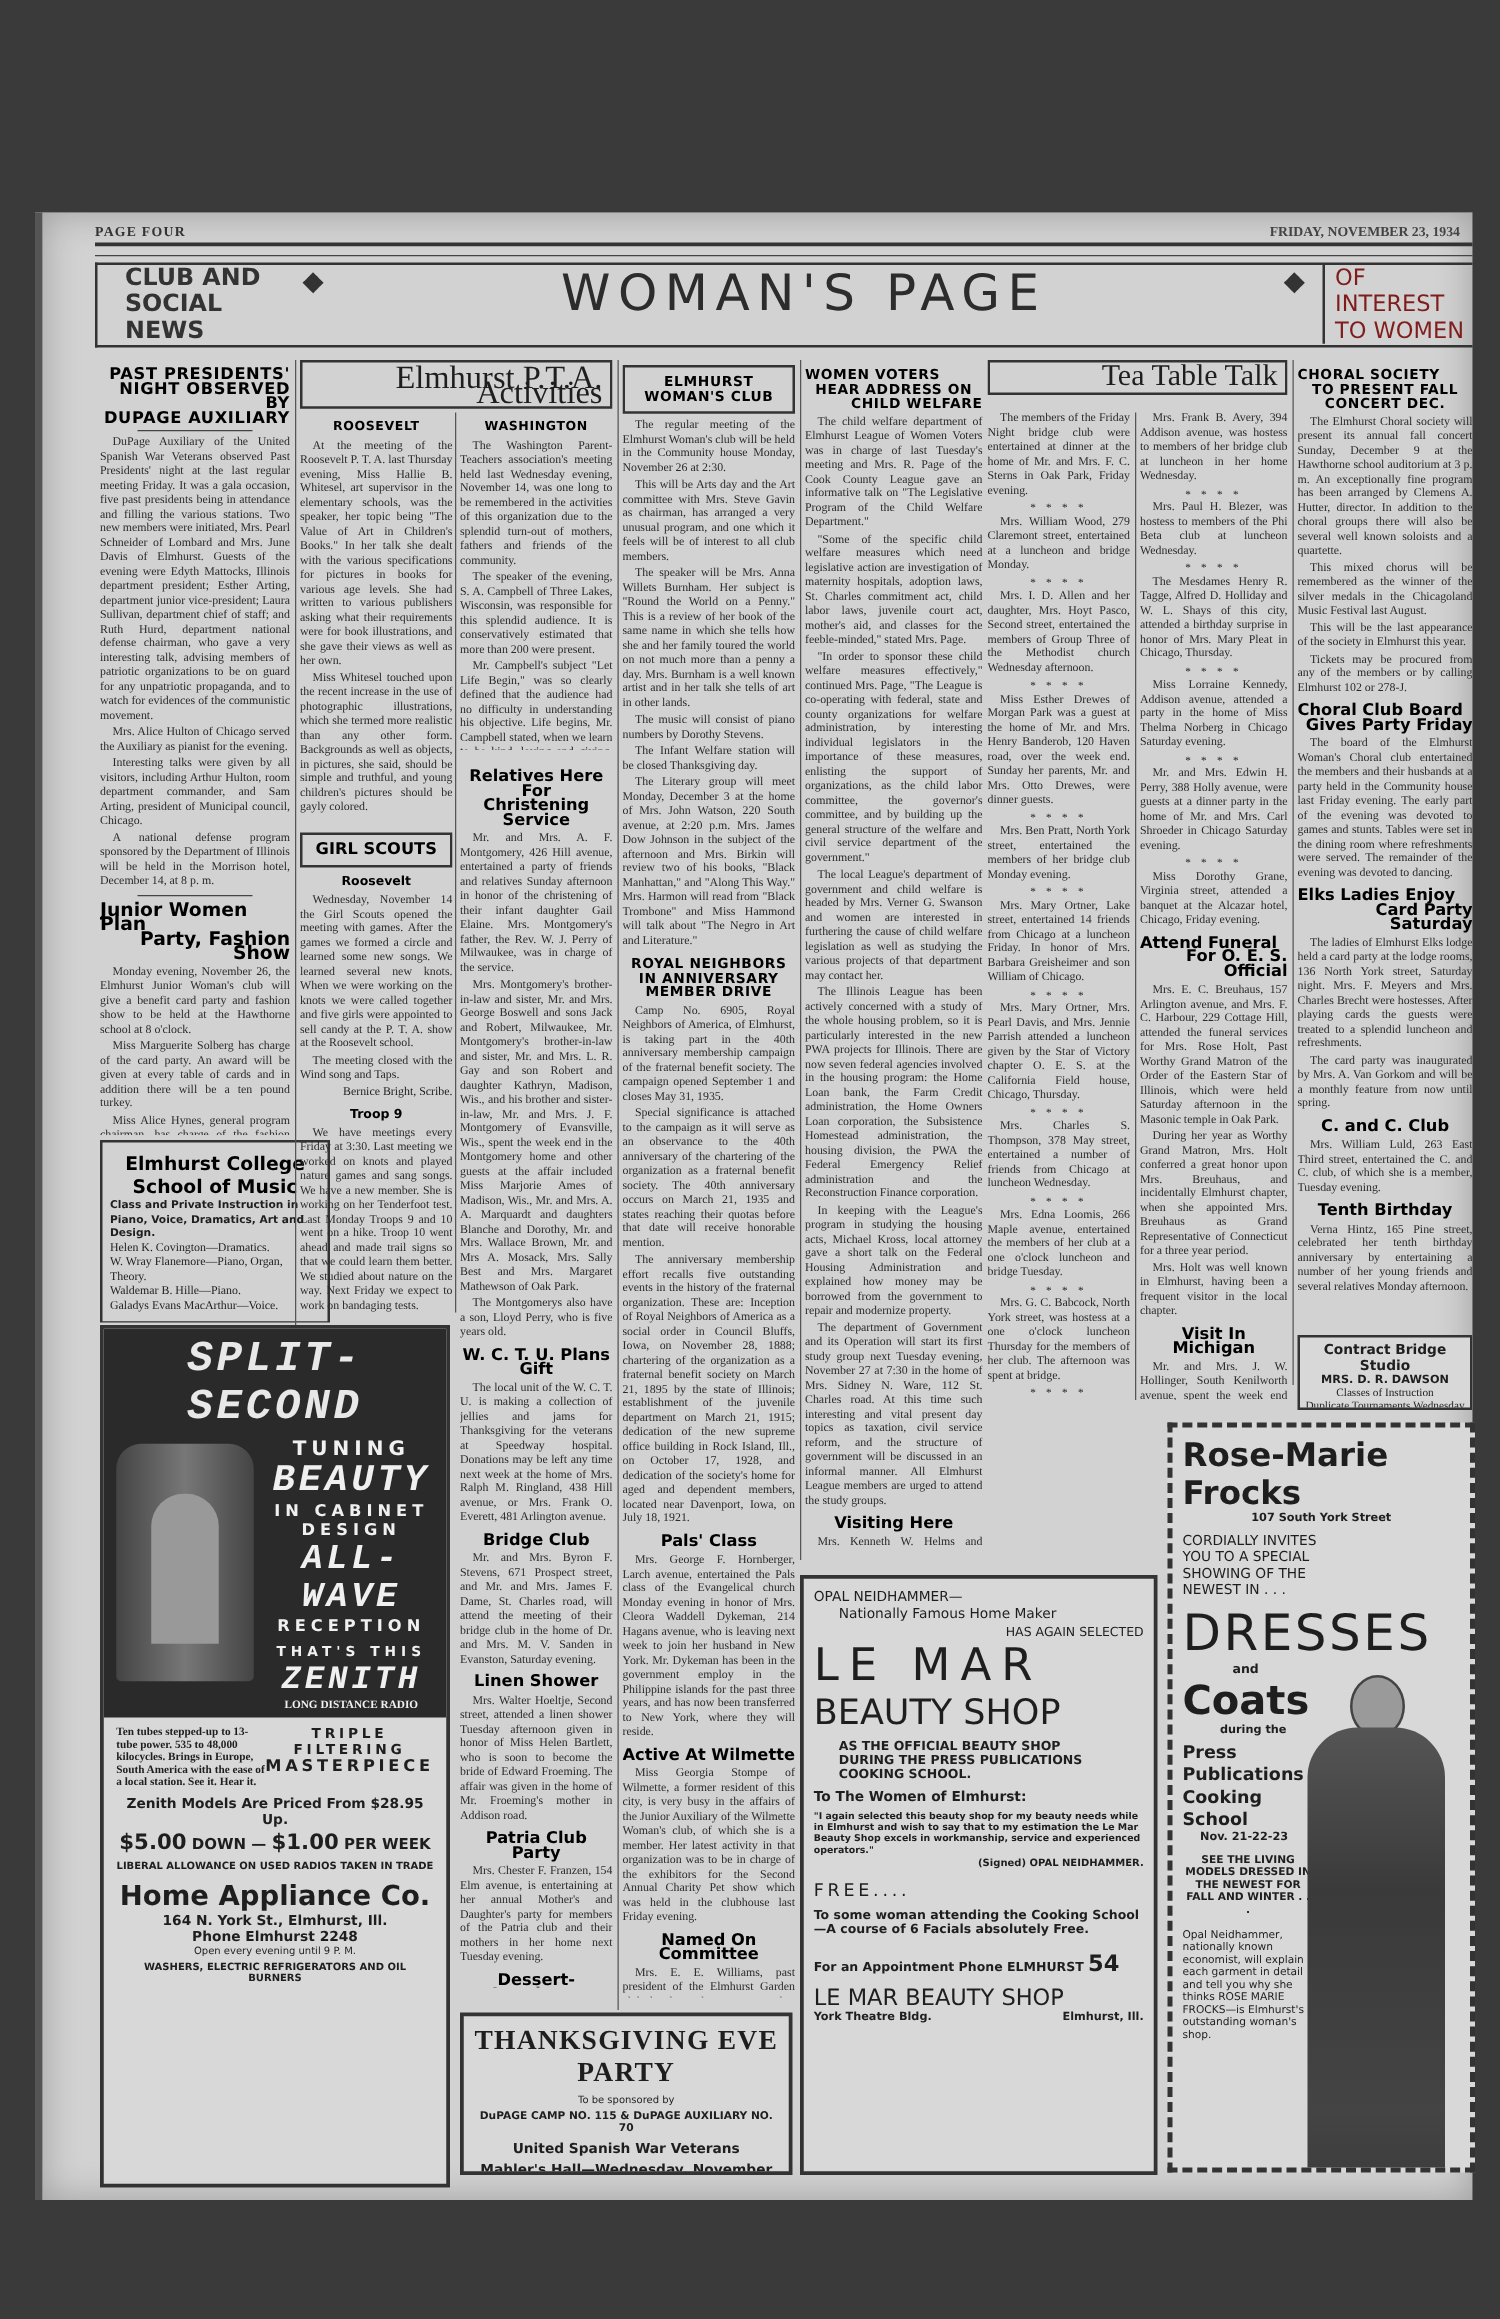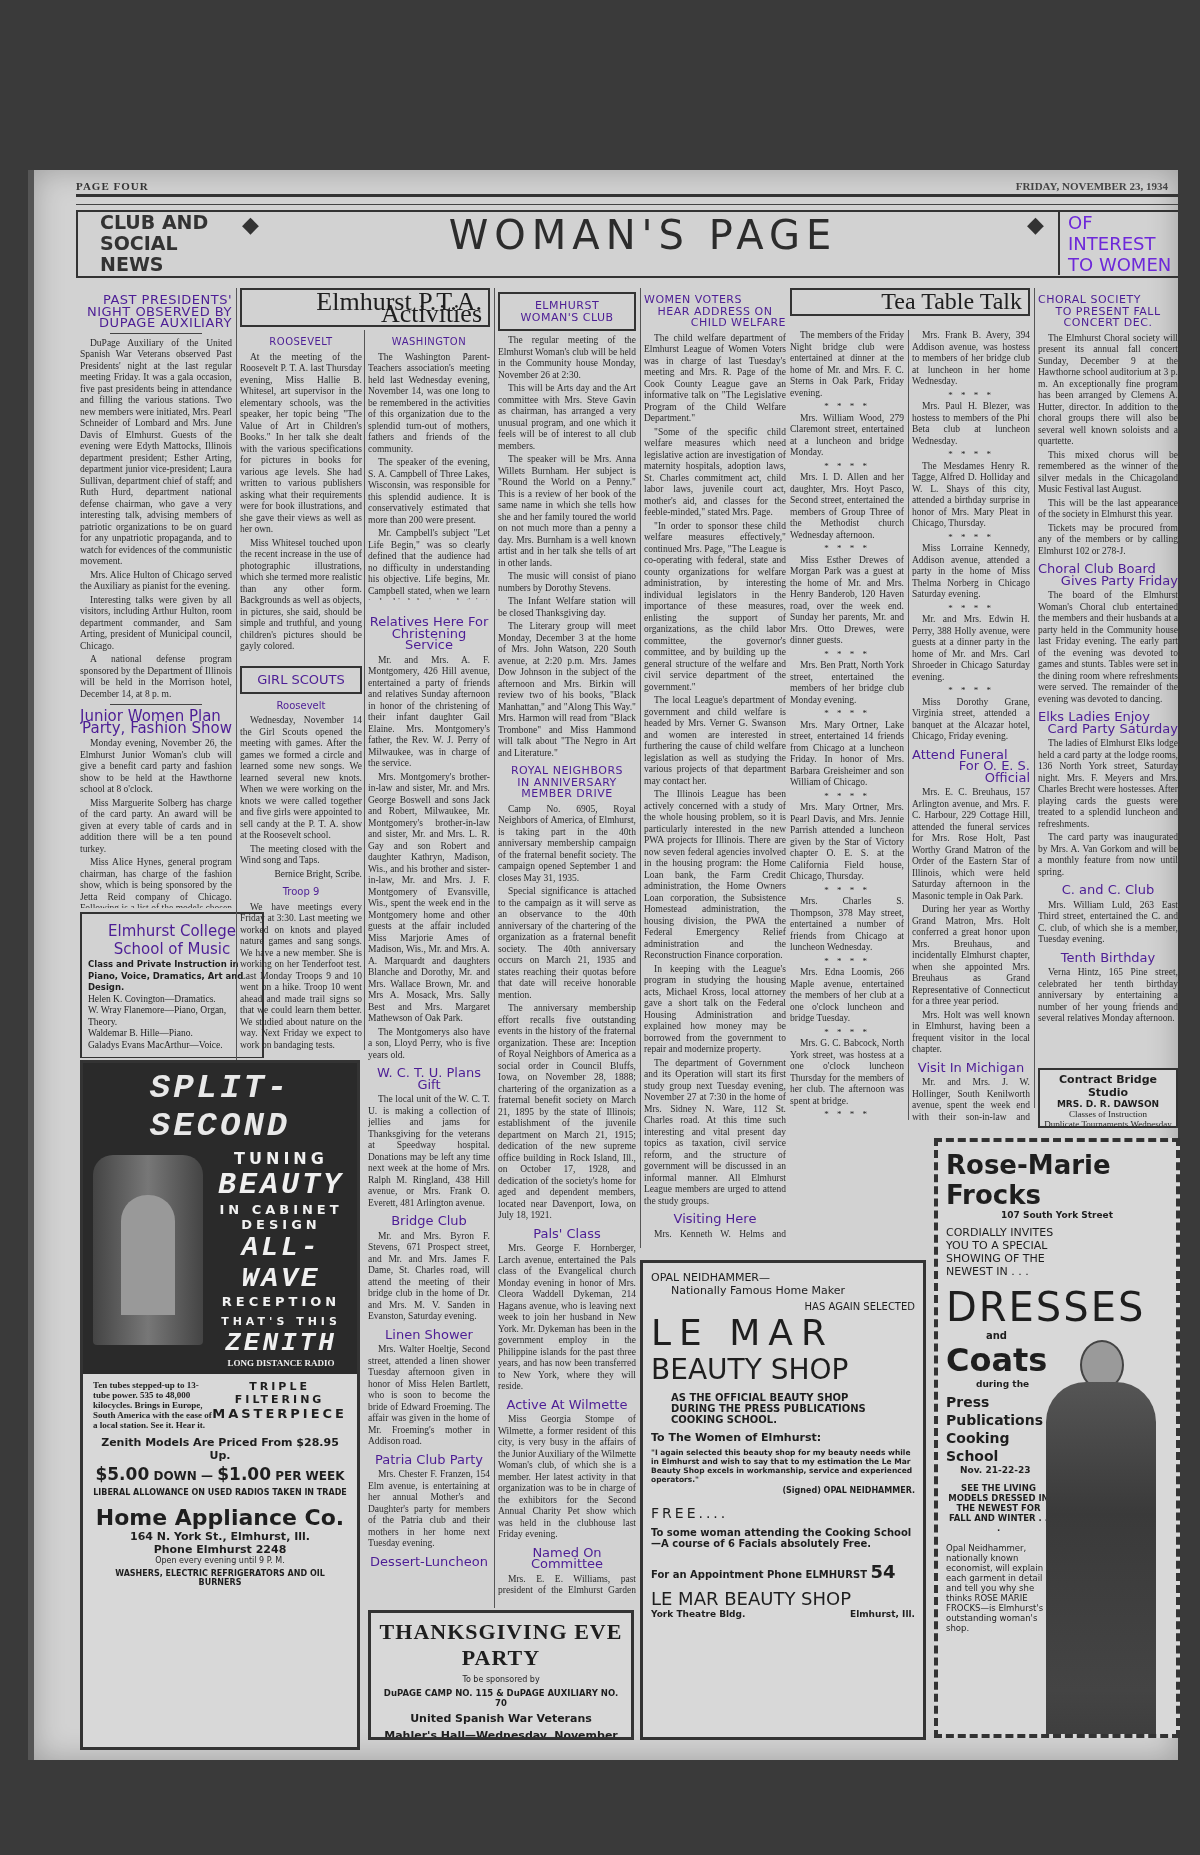--- a/index.html
+++ b/index.html
@@ -11,25 +11,25 @@
   }
   .folio { position: absolute; top: 0; left: 0; width: 100%; height: 40px; }
   .folio .left { position: absolute; left: 42px; top: 10px; font-size: 11px; font-weight: bold; letter-spacing: 1px; color: #333; }
   .folio .right { position: absolute; right: 10px; top: 10px; font-size: 11px; font-weight: bold; color: #444; }
   .rule-top { position: absolute; left: 42px; right: 0; top: 24px; border-top: 3px solid #333; }
   .rule-top2 { position: absolute; left: 42px; right: 0; top: 34px; border-top: 1px solid #444; }
   .masthead { position: absolute; left: 42px; top: 40px; right: 0; height: 68px; border: 2px solid #333; border-right: none; display: flex; align-items: flex-start; }
   .mh-left { width: 150px; padding-left: 22px; font-family: "DejaVu Sans", sans-serif; font-size: 19px; line-height: 21px; font-weight: bold; color: #333; }
   .mh-title { flex: 1; text-align: center; font-family: "DejaVu Sans", sans-serif; font-size: 40px; letter-spacing: 6px; color: #2c2c2c; }
   .mh-diamond { font-size: 22px; color: #333; margin: 0 14px; }
-  .mh-right { width: 120px; font-family: "DejaVu Sans", sans-serif; font-size: 18px; line-height: 21px; color: #6d28d9; text-align: left; border-left: 2px solid #333; padding-left: 8px; }
+  .mh-right { width: 120px; font-family: "DejaVu Sans", sans-serif; font-size: 18px; line-height: 21px; color: #7f1d1d; text-align: left; border-left: 2px solid #333; padding-left: 8px; }
   .col { position: absolute; top: 118px; font-size: 9.5px; line-height: 11.5px; text-align: justify; overflow: hidden; }
   .col p { text-indent: 10px; margin-bottom: 2px; color: #2a2a2a; }
   .vr { position: absolute; top: 118px; width: 1px; background: #555; }
-  .hd { font-family: "DejaVu Sans", sans-serif; font-weight: normal; color: #4c1d95; text-align: center; margin: 6px 0 4px; }
+  .hd { font-family: "DejaVu Sans", sans-serif; font-weight: bold; color: #000000; text-align: center; margin: 6px 0 4px; }
   .hd.sm { font-size: 13px; }
   .hd.md { font-size: 15px; }
   .hd.caps { letter-spacing: 0.5px; text-transform: uppercase; }
   .sep { width: 60%; margin: 4px auto; border-top: 1px solid #444; }
   .stars { text-align: center; font-size: 9px; letter-spacing: 3px; }
   .box { border: 2px solid #333; margin: 4px 0; padding: 6px; text-align: center; }
   .banner { border: 2px solid #333; padding: 6px; text-align: right; font-size: 26px; }
   .ad { position: absolute; border: 3px solid #333; background: #d8d8d8; overflow: hidden; }
   .zen-top { background: #2a2a2a; color: #e8e8e8; text-align: center; padding: 6px 4px; }
   .zen-top .big { font-family: Liberation Mono, monospace; font-style: italic; font-size: 34px; font-weight: bold; letter-spacing: 3px; }

